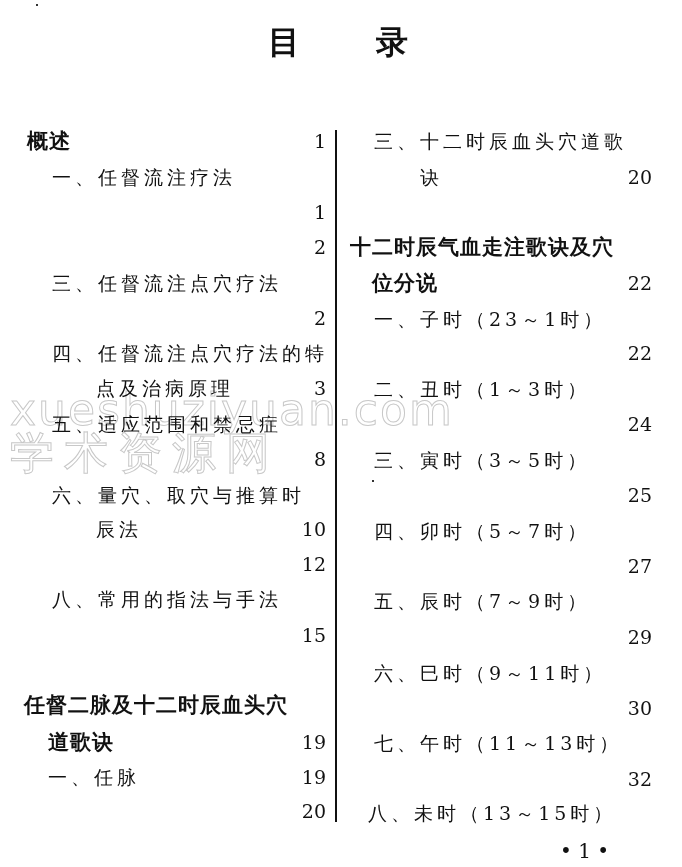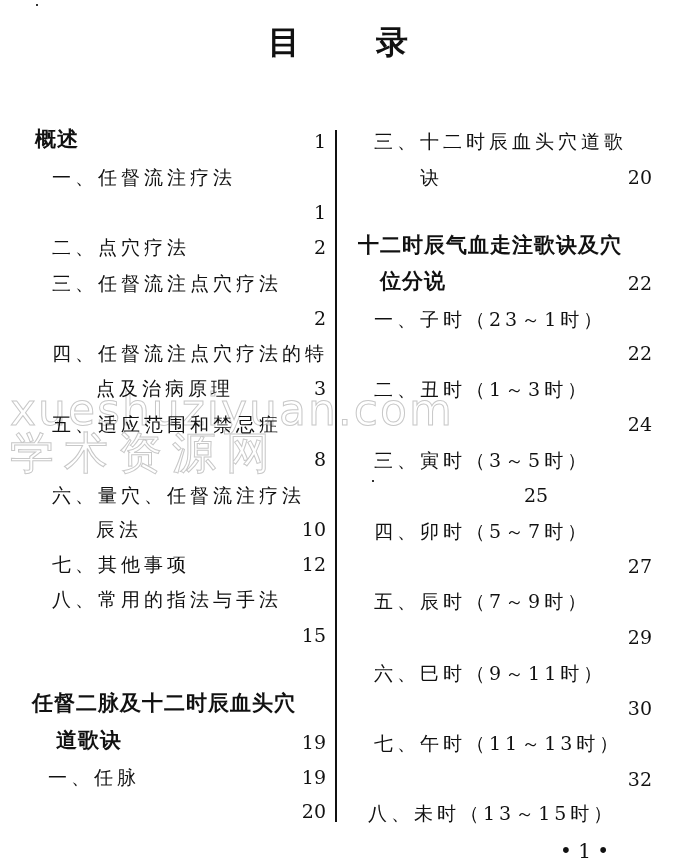--- a/index.html
+++ b/index.html
@@ -14,22 +14,21 @@
     font-family: "DejaVu Sans", "Liberation Sans", sans-serif; line-height: 40px;
   }
   .divider { position: absolute; left: 335px; top: 130px; width: 2px; height: 692px; background: #111; }
   .line {
     position: absolute; height: 30px; line-height: 30px; font-size: 19px;
     white-space: nowrap; display: flex; align-items: center;
   }
   .line .txt { letter-spacing: 4px; flex: 0 0 auto; }
   .line.bold .txt {
     font-weight: bold; letter-spacing: 1px; font-size: 21px;
-    font-family: Liberation Mono, monospace;
-    margin-left: 8px;
+    font-family: Liberation Sans, sans-serif;
   }
   .line .dots {
     flex: 1 1 auto; height: 30px; margin: 0 8px 0 6px;
     background-image: radial-gradient(circle, #222 1.1px, transparent 1.3px);
     background-size: 6px 30px; background-repeat: repeat-x; background-position: left 17px;
   }
   .line .pg { flex: 0 0 auto; font-size: 19px; letter-spacing: 0; }
   .watermark {
     position: absolute; color: transparent; -webkit-text-stroke: 1px #c8c8c8;
     font-family: "DejaVu Sans", "Liberation Sans", sans-serif; pointer-events: none;
@@ -61,21 +60,20 @@
       </div>
       <div class="line" style="left: 52px; top: 162px; width: 274px;">
         <span class="txt">一、任督流注疗法</span>
       </div>
       <div class="line" style="left: 108px; top: 197px; width: 218px;">
         <span class="txt"></span>
         <span class="dots" style="margin-left: 0px;"></span>
         <span class="pg">1</span>
       </div>
       <div class="line" style="left: 52px; top: 232px; width: 274px;">
-        <span class="txt">二、点穴疗法</span>
         <span class="dots"></span>
         <span class="pg">2</span>
       </div>
       <div class="line" style="left: 52px; top: 268px; width: 274px;">
         <span class="txt">三、任督流注点穴疗法</span>
       </div>
       <div class="line" style="left: 60px; top: 303px; width: 266px;">
         <span class="txt"></span>
         <span class="dots" style="margin-left: 0px;"></span>
         <span class="pg">2</span>
@@ -90,29 +88,28 @@
       </div>
       <div class="line" style="left: 52px; top: 409px; width: 274px;">
         <span class="txt">五、适应范围和禁忌症</span>
       </div>
       <div class="line" style="left: 108px; top: 444px; width: 218px;">
         <span class="txt"></span>
         <span class="dots" style="margin-left: 0px;"></span>
         <span class="pg">8</span>
       </div>
       <div class="line" style="left: 52px; top: 480px; width: 274px;">
-        <span class="txt">六、量穴、任督流注疗法</span>
+        <span class="txt">六、量穴、取穴与推算时</span>
       </div>
       <div class="line" style="left: 96px; top: 514px; width: 230px;">
         <span class="txt">辰法</span>
         <span class="dots"></span>
         <span class="pg">10</span>
       </div>
       <div class="line" style="left: 52px; top: 549px; width: 274px;">
-        <span class="txt">七、其他事项</span>
         <span class="dots"></span>
         <span class="pg">12</span>
       </div>
       <div class="line" style="left: 52px; top: 584px; width: 274px;">
         <span class="txt">八、常用的指法与手法</span>
       </div>
       <div class="line" style="left: 96px; top: 620px; width: 230px;">
         <span class="txt"></span>
         <span class="dots" style="margin-left: 0px;"></span>
         <span class="pg">15</span>
@@ -164,21 +161,21 @@
         <span class="txt">二、丑时（1～3时）</span>
       </div>
       <div class="line" style="left: 420px; top: 409px; width: 232px;">
         <span class="txt"></span>
         <span class="dots" style="margin-left: 0px;"></span>
         <span class="pg">24</span>
       </div>
       <div class="line" style="left: 374px; top: 445px; width: 278px;">
         <span class="txt">三、寅时（3～5时）</span>
       </div>
-      <div class="line" style="left: 420px; top: 480px; width: 232px; flex-direction: column;">
+      <div class="line" style="left: 420px; top: 480px; width: 232px;">
         <span class="txt"></span>
         <span class="dots" style="margin-left: 0px;"></span>
         <span class="pg">25</span>
       </div>
       <div class="line" style="left: 374px; top: 516px; width: 278px;">
         <span class="txt">四、卯时（5～7时）</span>
       </div>
       <div class="line" style="left: 420px; top: 551px; width: 232px;">
         <span class="txt"></span>
         <span class="dots" style="margin-left: 0px;"></span>

